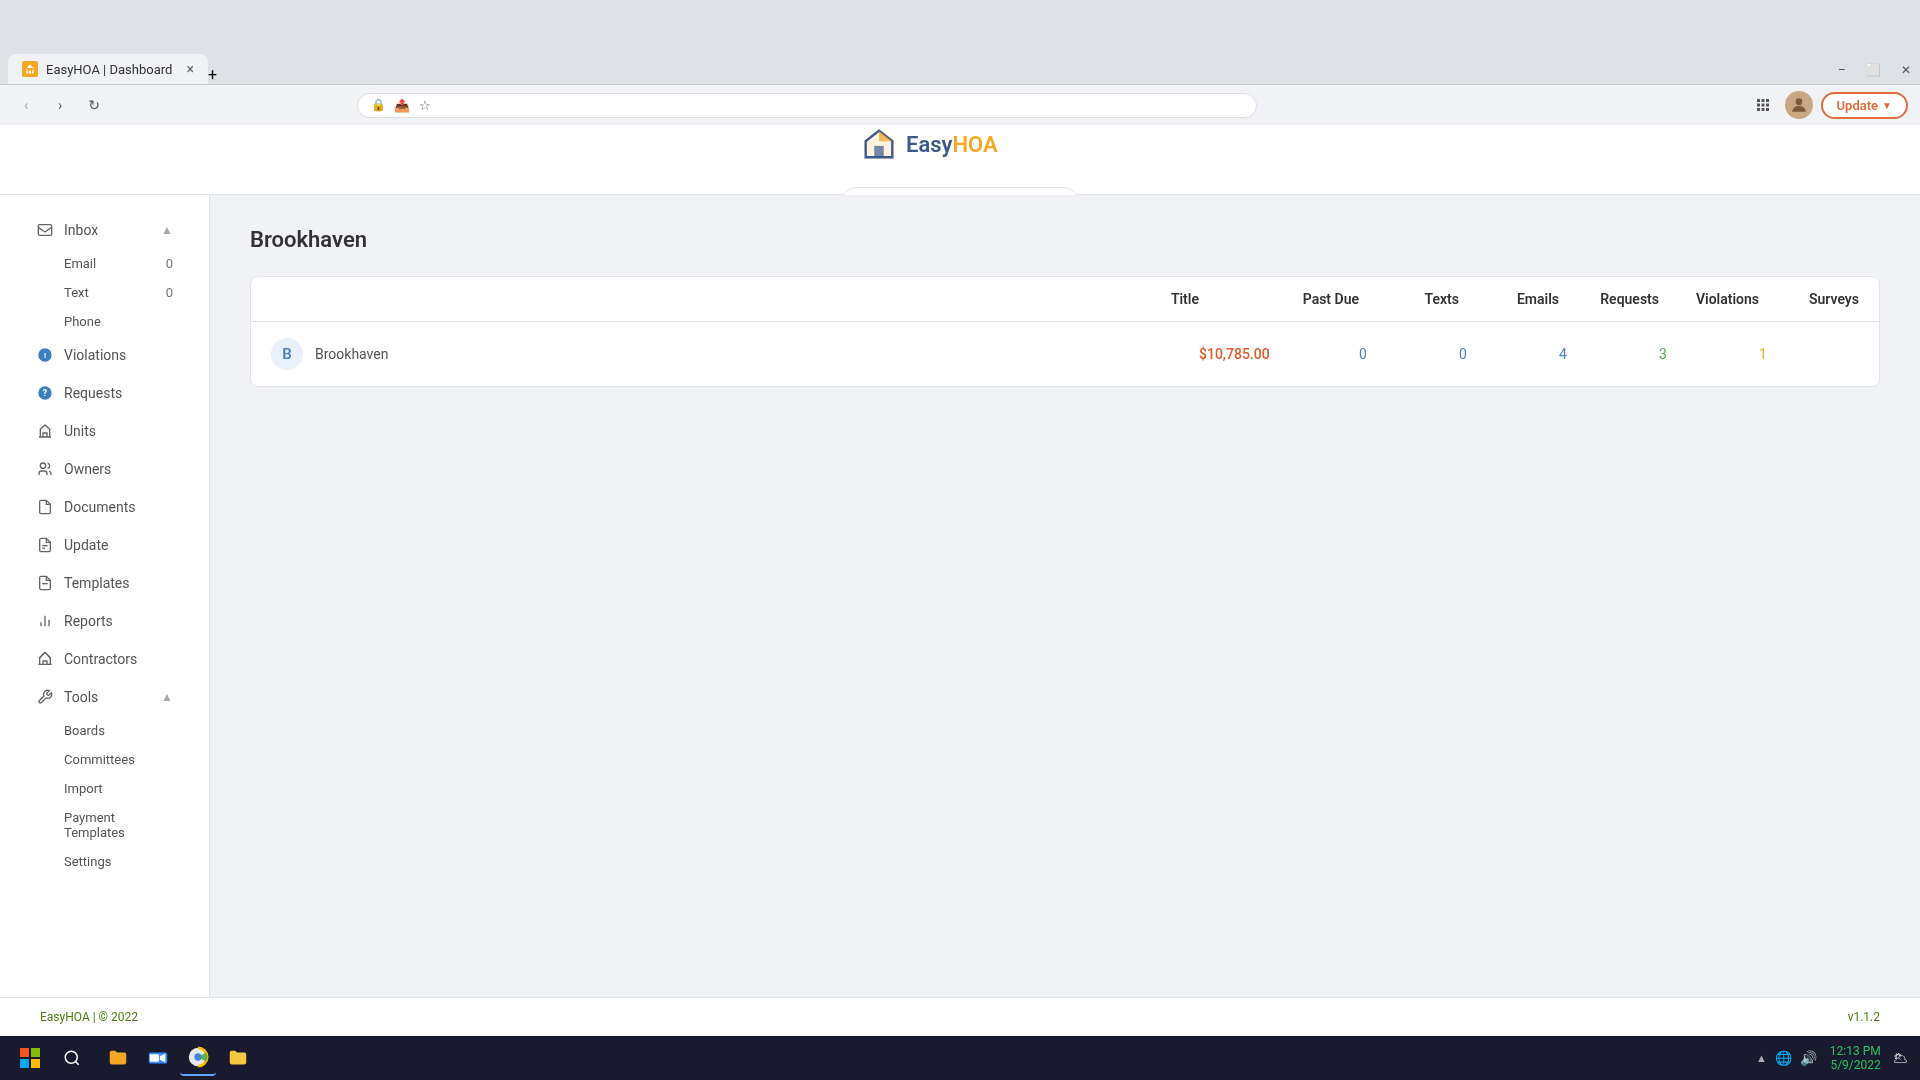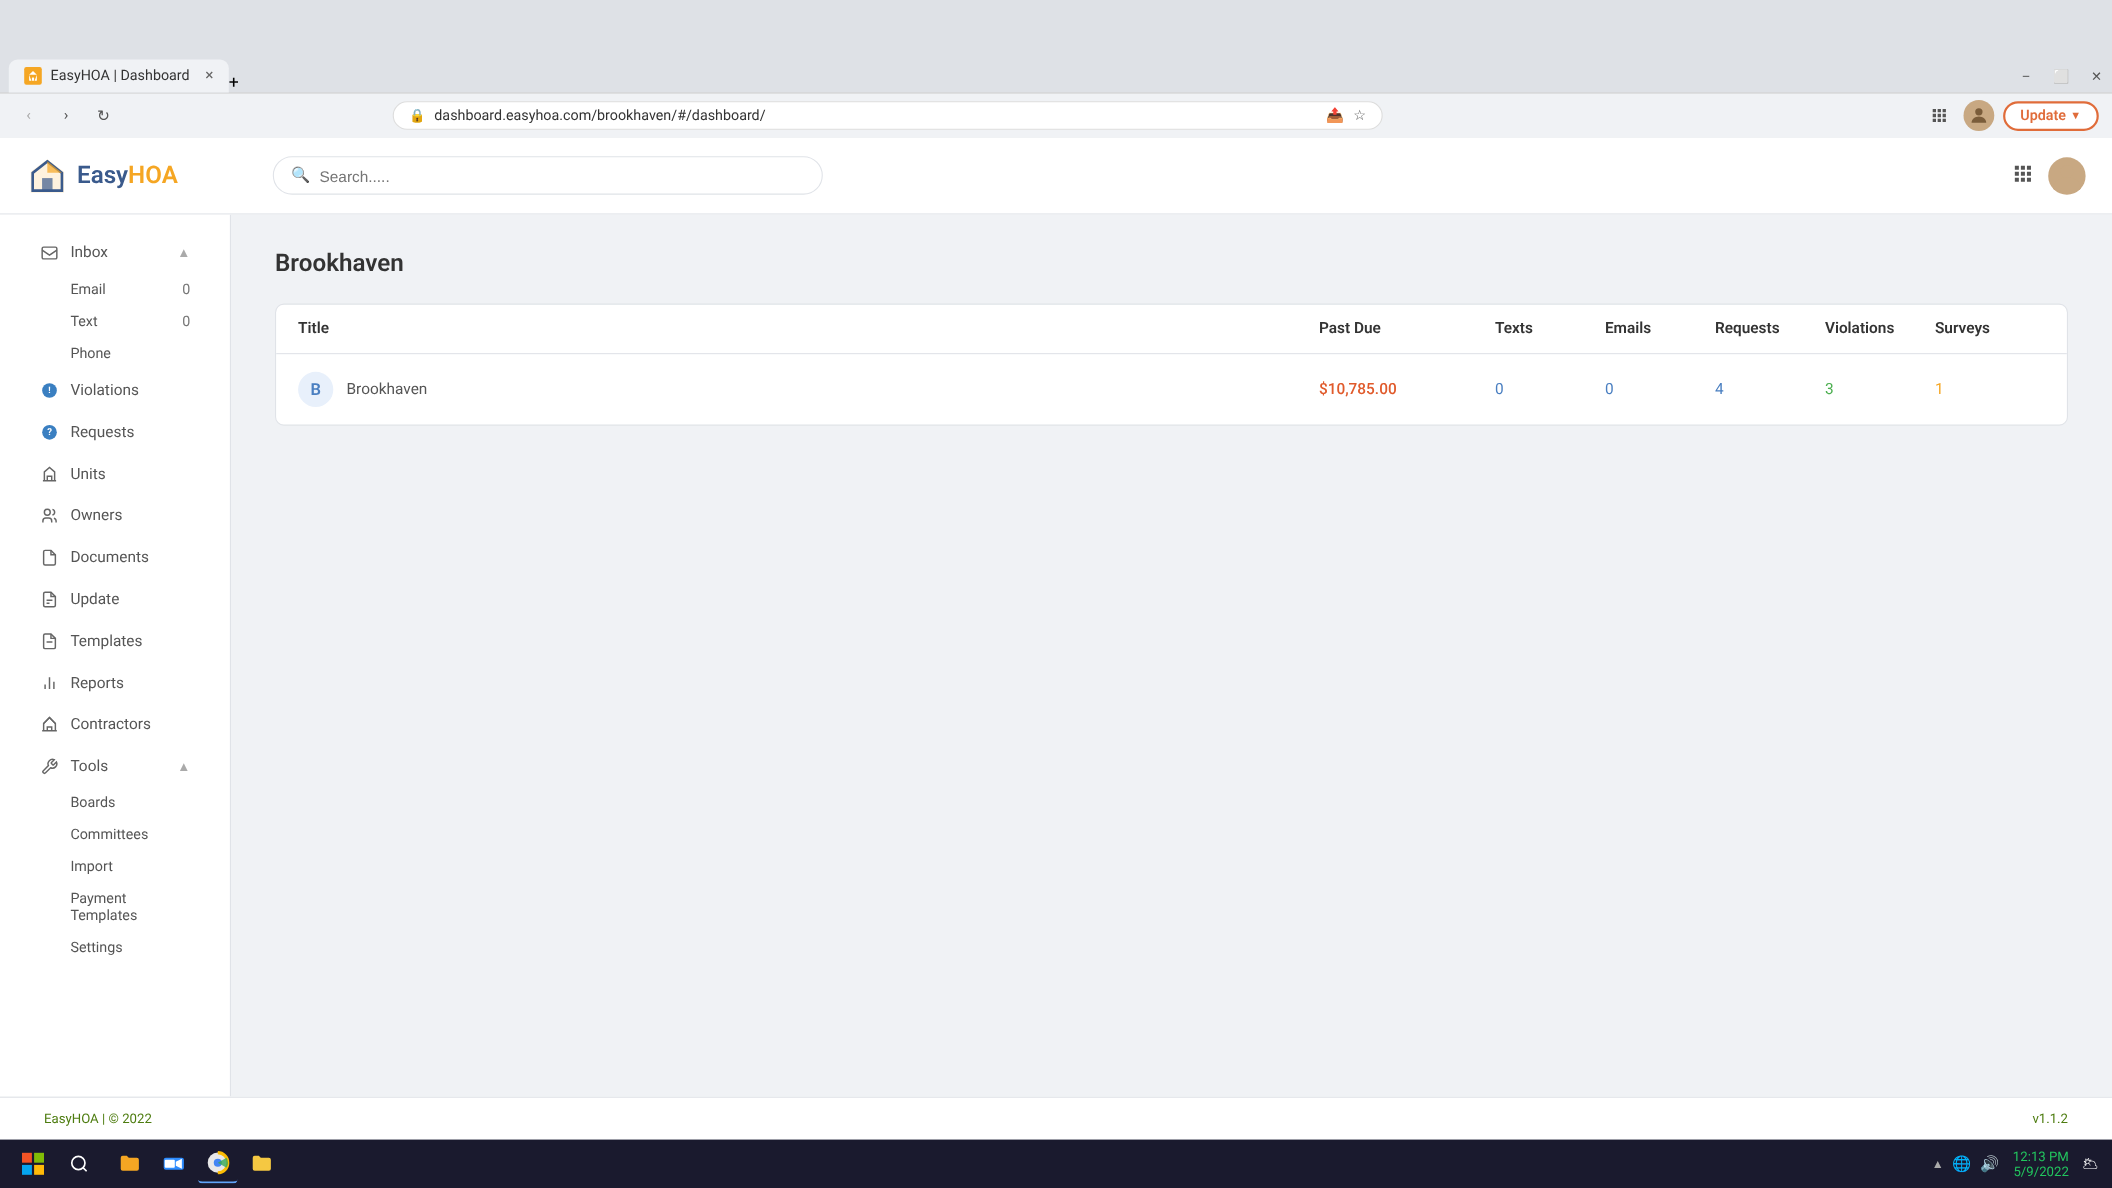--- a/index.html
+++ b/index.html
@@ -20,21 +20,21 @@
     .browser-address-url { font-size: 13px; color: #333; flex: 1; }
     .browser-right-controls { display: flex; align-items: center; gap: 8px; margin-left: auto; }
     .browser-icon-btn { width: 28px; height: 28px; display: flex; align-items: center; justify-content: center; cursor: pointer; color: #555; font-size: 14px; }
     .update-btn { background: white; border: 2px solid #e06c3a; color: #e06c3a; border-radius: 20px; padding: 4px 14px; font-size: 13px; font-weight: 600; cursor: pointer; display: flex; align-items: center; gap: 4px; }
     .profile-icon { width: 28px; height: 28px; border-radius: 50%; background: #c8a882; overflow: hidden; display: flex; align-items: center; justify-content: center; font-size: 12px; }
     .window-controls { display: flex; gap: 4px; margin-left: 8px; }
     .window-ctrl { width: 28px; height: 28px; display: flex; align-items: center; justify-content: center; cursor: pointer; color: #555; font-size: 12px; }
 
     
     .app-container { display: flex; flex-direction: column; flex: 1; overflow: hidden; }
-    .app-header { background: white; display: flex; align-items: center; padding: 0 24px; height: 70px; border-bottom: 1px solid #e0e3e8; gap: 24px; }
+    .app-header { background: white; display: flex; align-items: center; padding: 0 24px; height: 70px; border-bottom: 1px solid #e0e3e8; gap: 24px; flex-direction: column; }
     .app-logo { display: flex; align-items: center; gap: 8px; min-width: 200px; }
     .logo-icon { width: 38px; height: 38px; }
     .header-search { flex: 1; max-width: 500px; }
     .search-box { display: flex; align-items: center; border: 1px solid #e0e3e8; border-radius: 24px; padding: 8px 16px; gap: 8px; background: white; }
     .search-input { border: none; outline: none; font-size: 14px; color: #999; flex: 1; background: transparent; }
     .header-right { display: flex; align-items: center; gap: 12px; margin-left: auto; }
     .grid-icon { color: #555; cursor: pointer; }
     .user-avatar { width: 34px; height: 34px; border-radius: 50%; background: #c8a882; overflow: hidden; cursor: pointer; }
 
     
@@ -46,21 +46,21 @@
     .sidebar-item .item-icon { width: 18px; height: 18px; display: flex; align-items: center; justify-content: center; color: #666; flex-shrink: 0; }
     .sidebar-item .item-label { flex: 1; }
     .sidebar-item .chevron { font-size: 12px; color: #aaa; }
     .sidebar-sub-item { padding: 7px 20px 7px 48px; font-size: 13px; color: #555; cursor: pointer; display: flex; align-items: center; justify-content: space-between; }
     .sub-count { color: #777; font-size: 13px; }
 
     
     .content { flex: 1; padding: 32px 40px; overflow-y: auto; background: #f0f2f5; }
     .page-title { font-size: 22px; font-weight: 600; color: #333; margin-bottom: 24px; }
     .dashboard-table { background: white; border-radius: 8px; border: 1px solid #e0e3e8; overflow: hidden; }
-    .table-header { display: grid; grid-template-columns: 1fr 160px 100px 100px 100px 100px 100px; padding: 14px 20px; border-bottom: 1px solid #e0e3e8; }
+    .table-header { display: grid; grid-template-columns: 1fr 160px 100px 100px 100px 100px 100px; padding: 14px 20px; border-bottom: 1px solid #e0e3e8; text-align: right; }
     .table-header-cell { font-size: 14px; font-weight: 600; color: #333; }
     .table-row { display: grid; grid-template-columns: 1fr 160px 100px 100px 100px 100px 100px; padding: 16px 20px; align-items: center; border-bottom: 1px solid #f0f2f5; }
     .table-row:last-child { border-bottom: none; }
     .table-cell { font-size: 14px; color: #555; }
     .community-name { display: flex; align-items: center; gap: 12px; }
     .community-avatar { width: 32px; height: 32px; border-radius: 50%; background: #e8f0fb; color: #4a7fc1; display: flex; align-items: center; justify-content: center; font-weight: 600; font-size: 15px; }
     .past-due { color: #e05a2b; font-weight: 500; }
     .count-blue { color: #4a7fc1; }
     .count-green { color: #4caf50; }
     .count-orange { color: #f5a623; }
@@ -102,21 +102,20 @@
         <div class="window-ctrl">✕</div>
       </div>
     </div>
   </div>
   <div class="browser-controls">
     <div class="browser-nav-btn disabled">‹</div>
     <div class="browser-nav-btn">›</div>
     <div class="browser-nav-btn">↻</div>
     <div class="browser-address-bar">
       <span class="lock-icon">🔒</span>
-      <span class="browser-address-url">dashboard.easyhoa.com/brookhaven/#/dashboard/</span>
       <span style="color:#555; font-size:13px;">📤</span>
       <span style="color:#555; font-size:13px;">☆</span>
     </div>
     <div class="browser-right-controls">
       <div class="browser-icon-btn">
         <svg width="18" height="18" viewBox="0 0 24 24" fill="#555">
             <path d="M4 4h4v4H4V4zm6 0h4v4h-4V4zm6 0h4v4h-4V4zM4 10h4v4H4v-4zm6 0h4v4h-4v-4zm6 0h4v4h-4v-4zM4 16h4v4H4v-4zm6 0h4v4h-4v-4zm6 0h4v4h-4v-4z"></path>
           </svg>
       </div>
       <div class="profile-icon">

